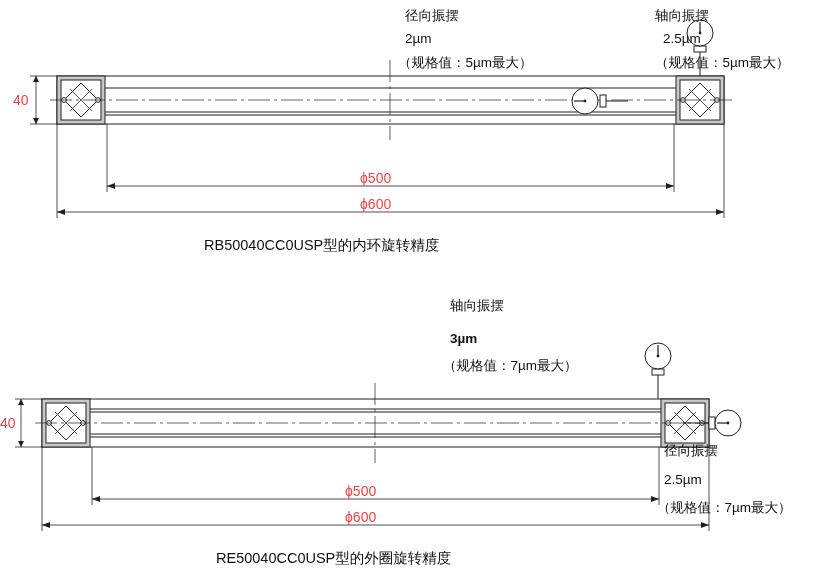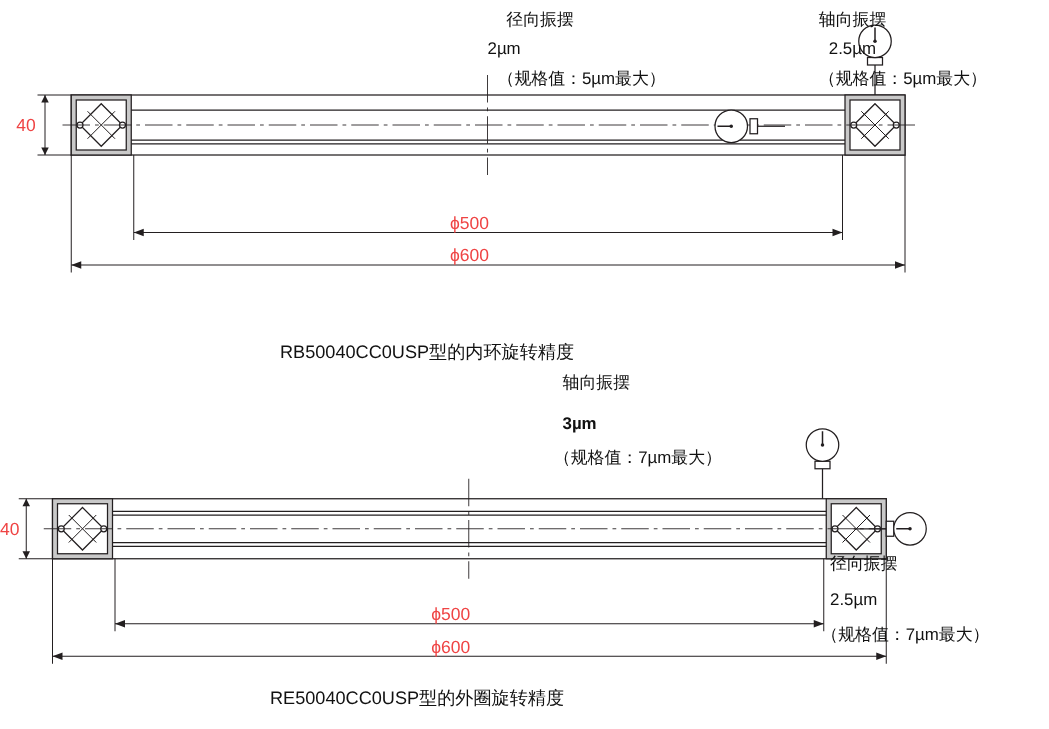--- a/index.html
+++ b/index.html
@@ -161,32 +161,32 @@
       <line class="ln" x1="709" y1="423" x2="683" y2="423"></line>
       <rect class="gaugebody" x="709" y="417" width="6" height="12"></rect>
       <circle class="gaugebody" cx="728" cy="423" r="13"></circle>
       <line class="gaugeneedle" x1="728" y1="423" x2="717" y2="423"></line>
       <circle fill="#231f20" cx="728" cy="423" r="1.4"></circle>
     </g>
 
   </svg>
 
   <div class="txt" style="left:405px;top:8px;">径向振摆</div>
-  <div class="txt" style="left:390px;top:31px;">2µm</div>
+  <div class="txt" style="left:405px;top:31px;">2µm</div>
   <div class="txt" style="left:398px;top:55px;">（规格值：5µm最大）</div>
 
   <div class="txt" style="left:655px;top:8px;">轴向振摆</div>
   <div class="txt" style="left:663px;top:31px;">2.5µm</div>
   <div class="txt" style="left:655px;top:55px;">（规格值：5µm最大）</div>
 
   <div class="dimnum" style="left:13px;top:92px;font-size:14px;">40</div>
   <div class="dimnum" style="left:360px;top:170px;font-size:14px;">ϕ500</div>
   <div class="dimnum" style="left:360px;top:196px;font-size:14px;">ϕ600</div>
 
-  <div class="caption" style="left:224px;top:236px;margin-top:36px;">RB50040CC0USP型的内环旋转精度</div>
+  <div class="caption" style="left:204px;top:236px;">RB50040CC0USP型的内环旋转精度</div>
 
   <div class="txt" style="left:450px;top:298px;">轴向振摆</div>
   <div class="txt" style="left:450px;top:331px;font-weight:bold;">3µm</div>
   <div class="txt" style="left:443px;top:358px;">（规格值：7µm最大）</div>
 
   <div class="txt" style="left:664px;top:443px;">径向振摆</div>
   <div class="txt" style="left:664px;top:472px;">2.5µm</div>
   <div class="txt" style="left:657px;top:500px;">（规格值：7µm最大）</div>
 
   <div class="dimnum" style="left:0px;top:415px;font-size:14px;">40</div>

